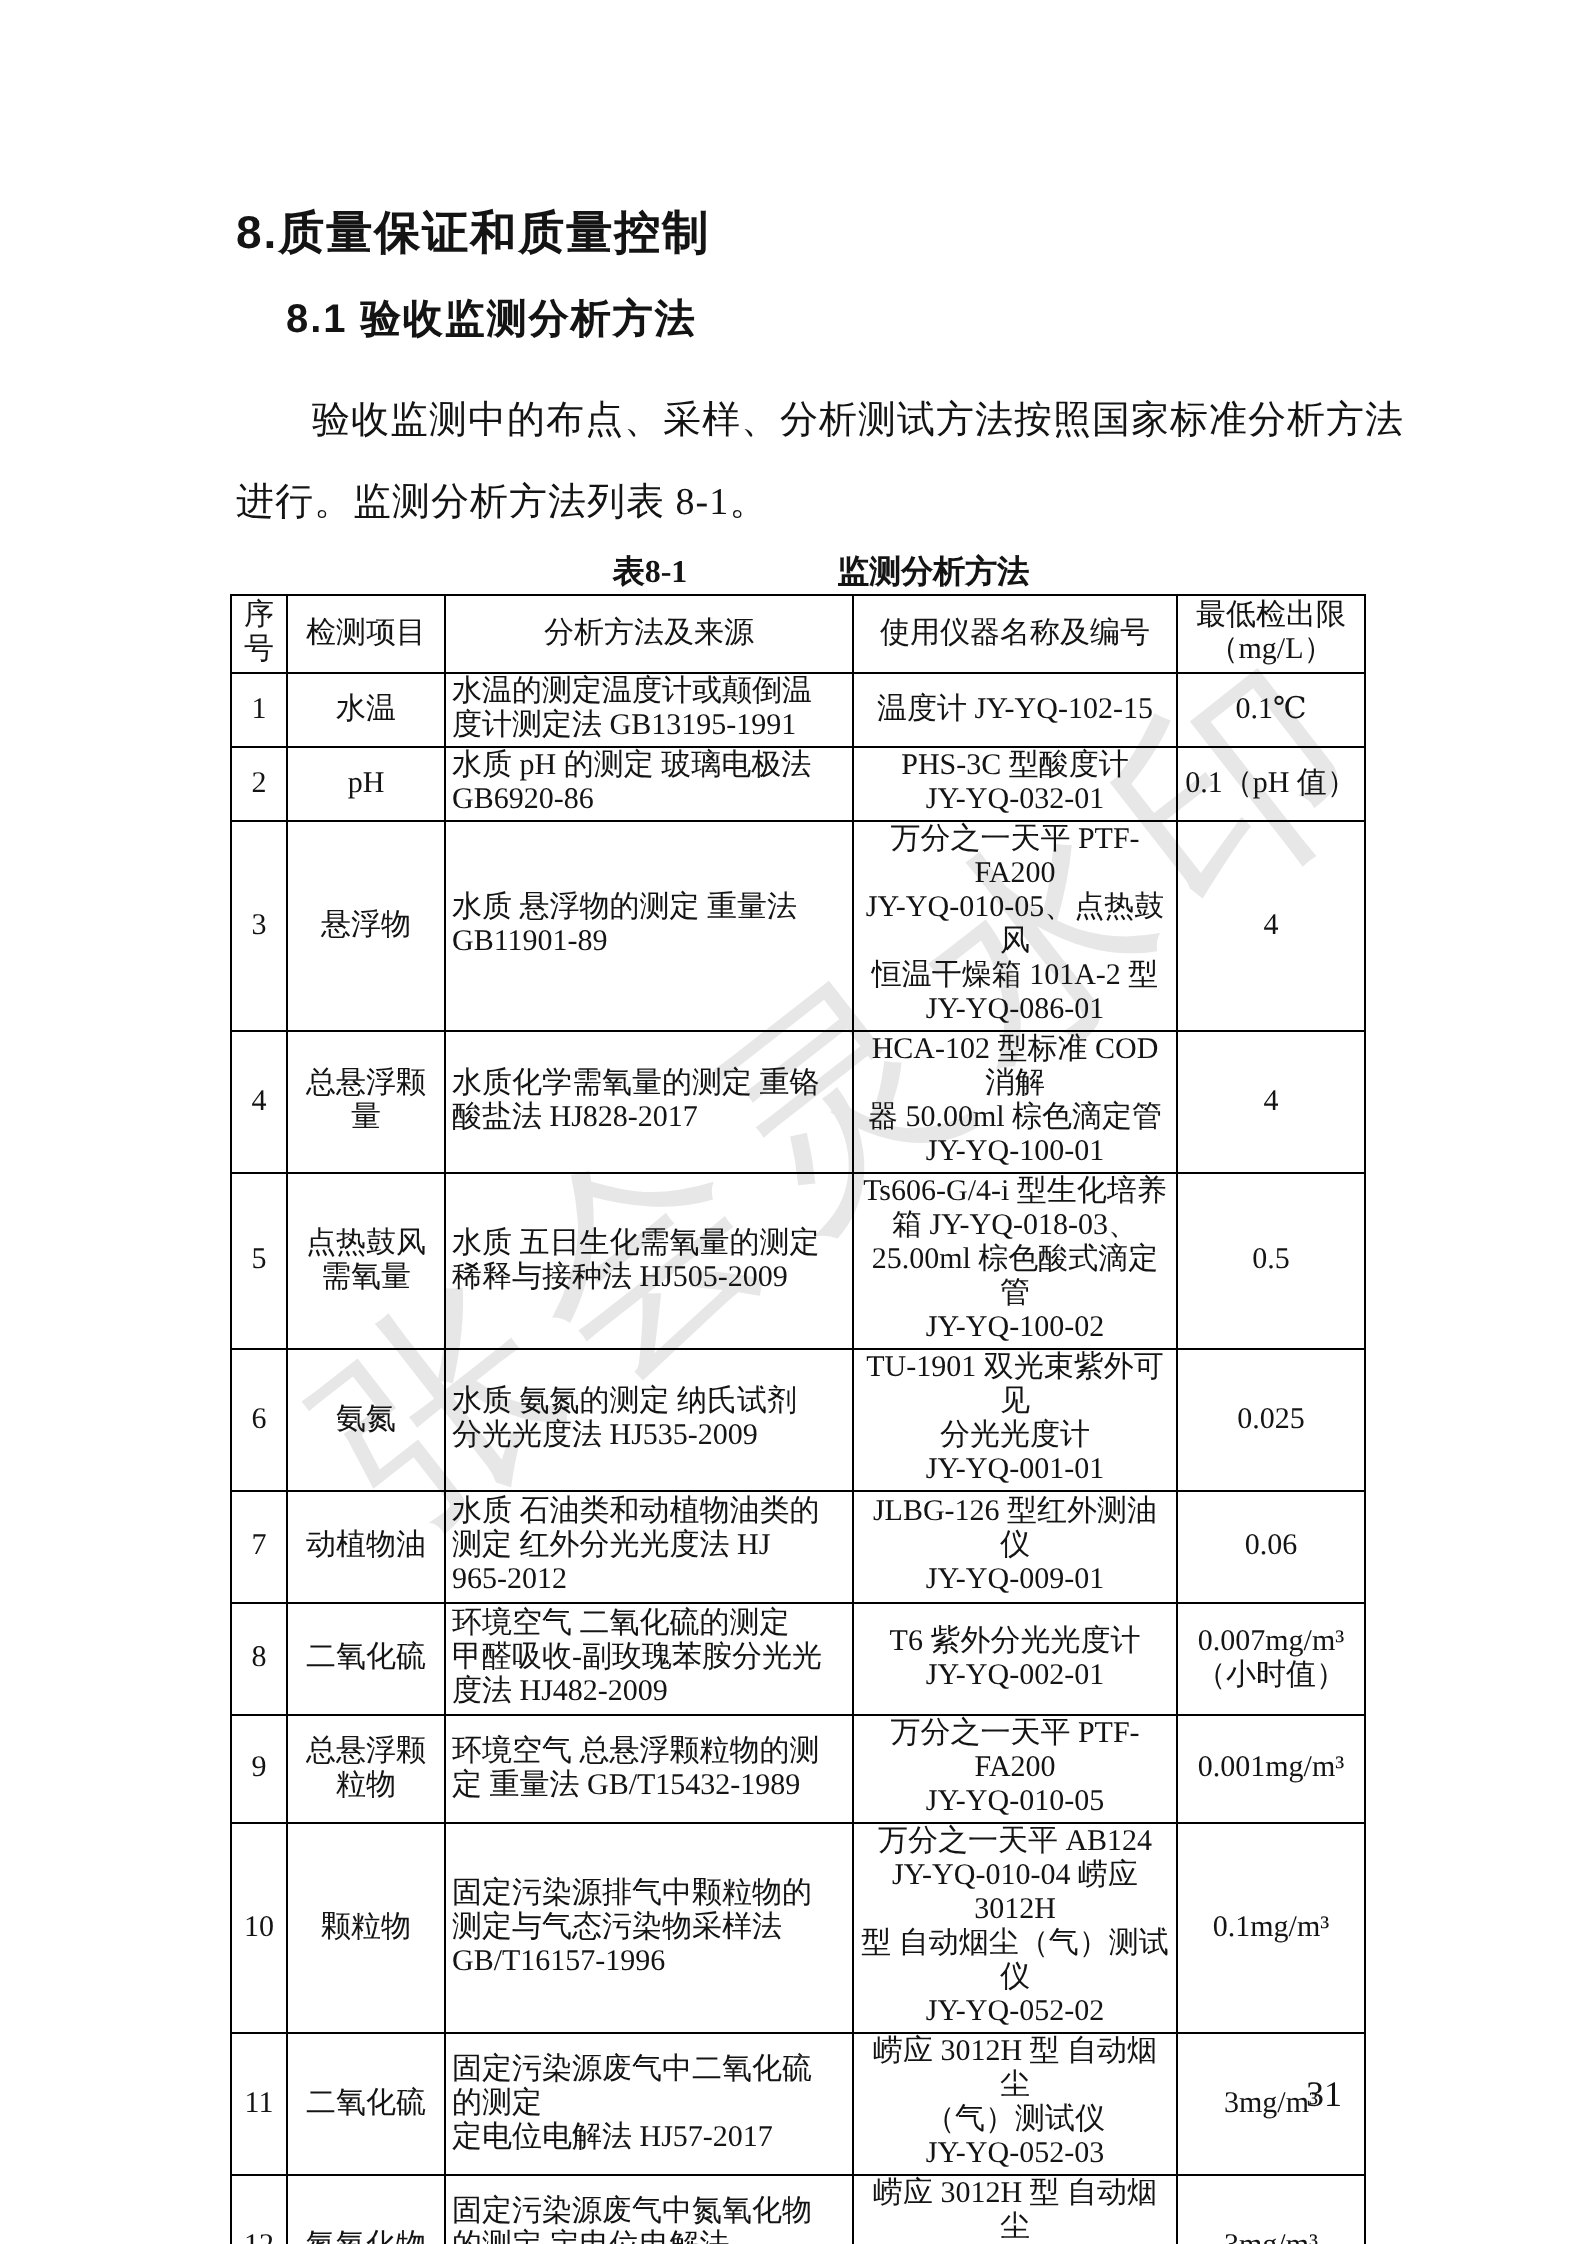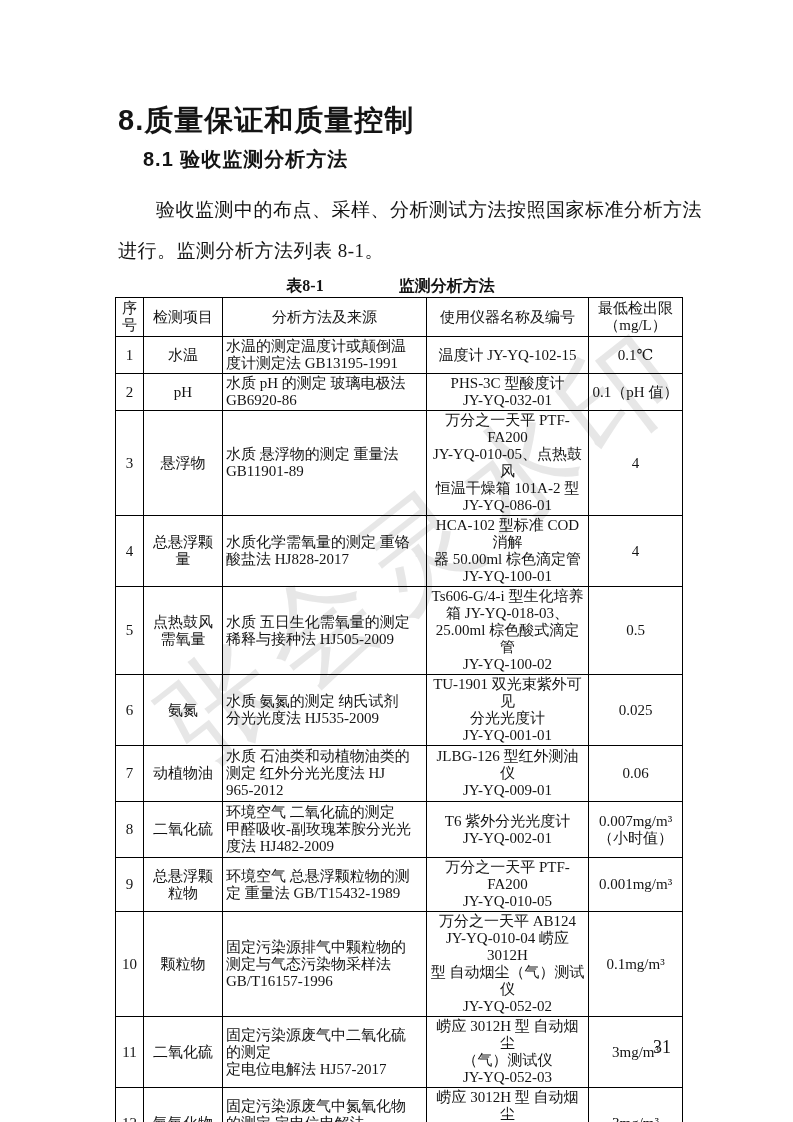--- a/index.html
+++ b/index.html
@@ -21,38 +21,38 @@
     letter-spacing:14px;
     color:#c7c7c7;
     opacity:0.42;
     white-space:nowrap;
     z-index:0;
     font-family:"Liberation Serif","DejaVu Serif",serif;
   }
   .h1{
     position:absolute; left:118px; top:101px;
     font-family:"Liberation Sans","DejaVu Sans",sans-serif;
-    font-size:29px; font-weight:bold; letter-spacing:1px;
+    font-size:23px; font-weight:bold; letter-spacing:1px;
     z-index:2;
   }
   .h2{
     position:absolute; left:143px; top:146px;
     font-family:"Liberation Sans","DejaVu Sans",sans-serif;
     font-size:20px; font-weight:bold; letter-spacing:1px;
     z-index:2;
   }
   .para-line{
     position:absolute; left:118px; width:568px;
     font-size:19px; letter-spacing:0.5px;
     z-index:2;
   }
   .para-line.l1{ top:197px; padding-left:38px; }
   .para-line.l2{ top:238px; }
   .table-caption{
-    position:absolute; left:107px; top:276px; width:567px;
+    position:absolute; left:127px; top:276px; width:567px;
     display:flex; justify-content:center; gap:75px;
     font-size:16px; font-weight:bold;
     z-index:2;
   }
   table.monitor{
     position:absolute; left:115px; top:297px;
     border-collapse:collapse;
     table-layout:fixed;
     width:567px;
     z-index:2;

